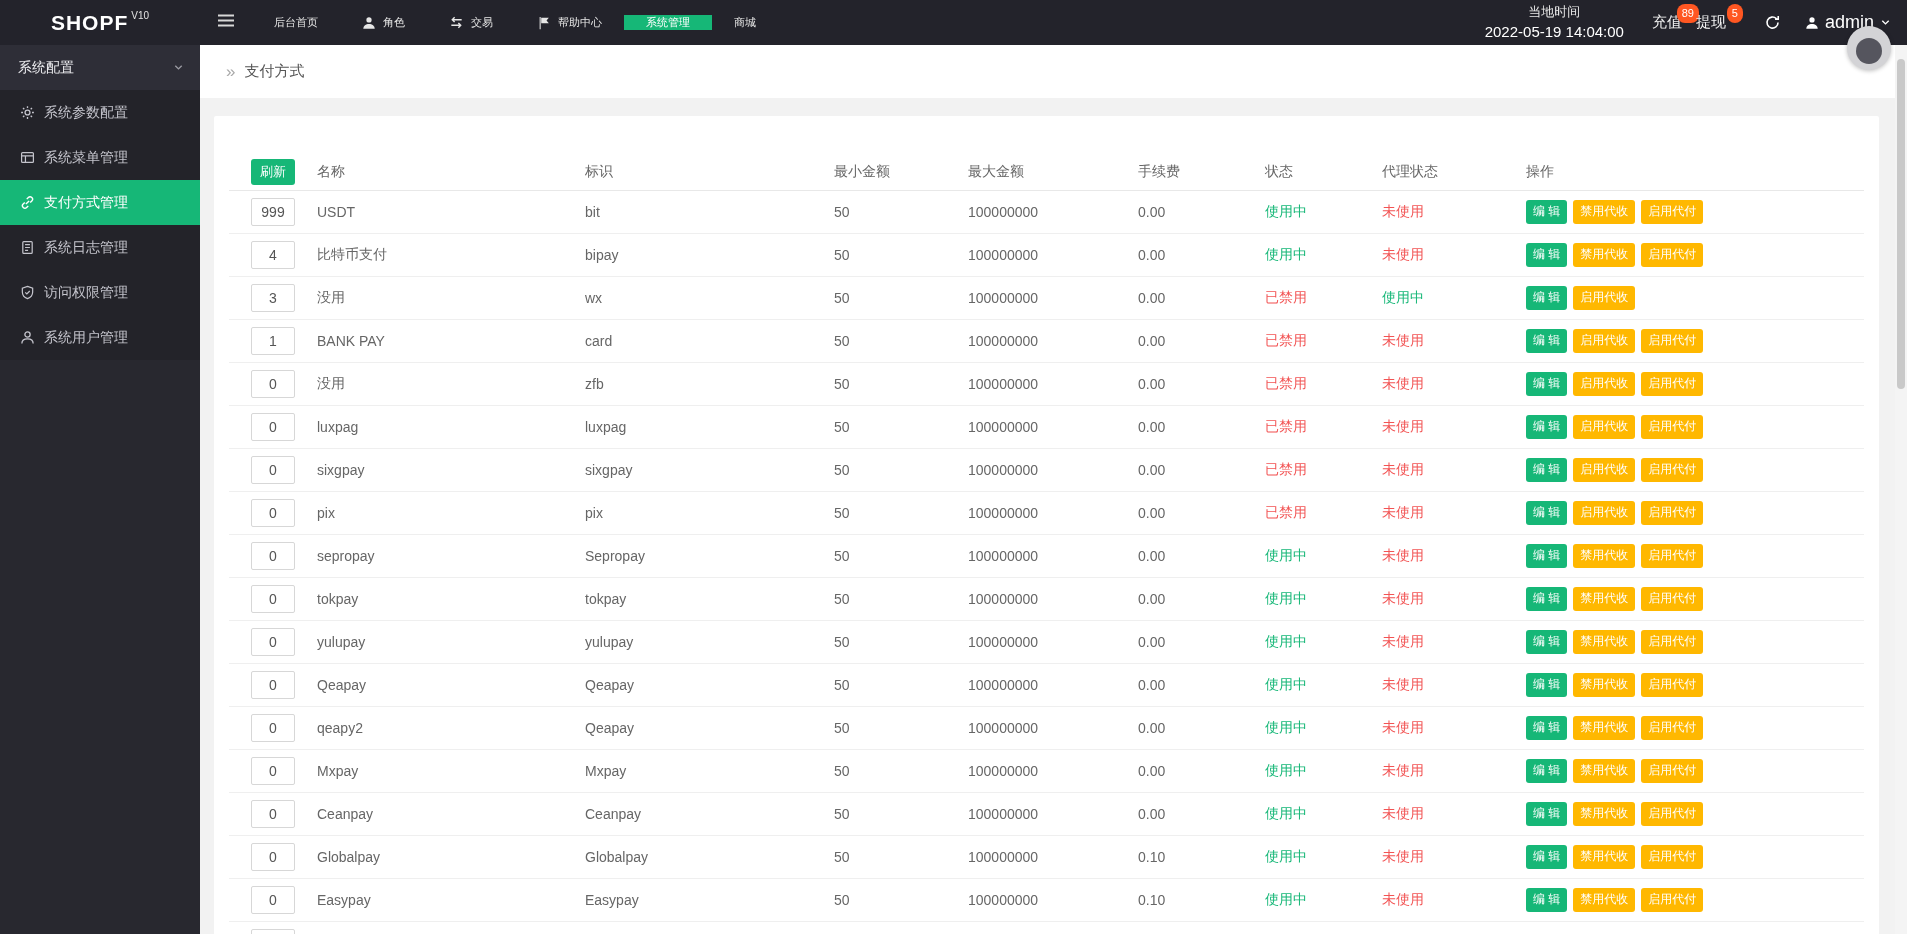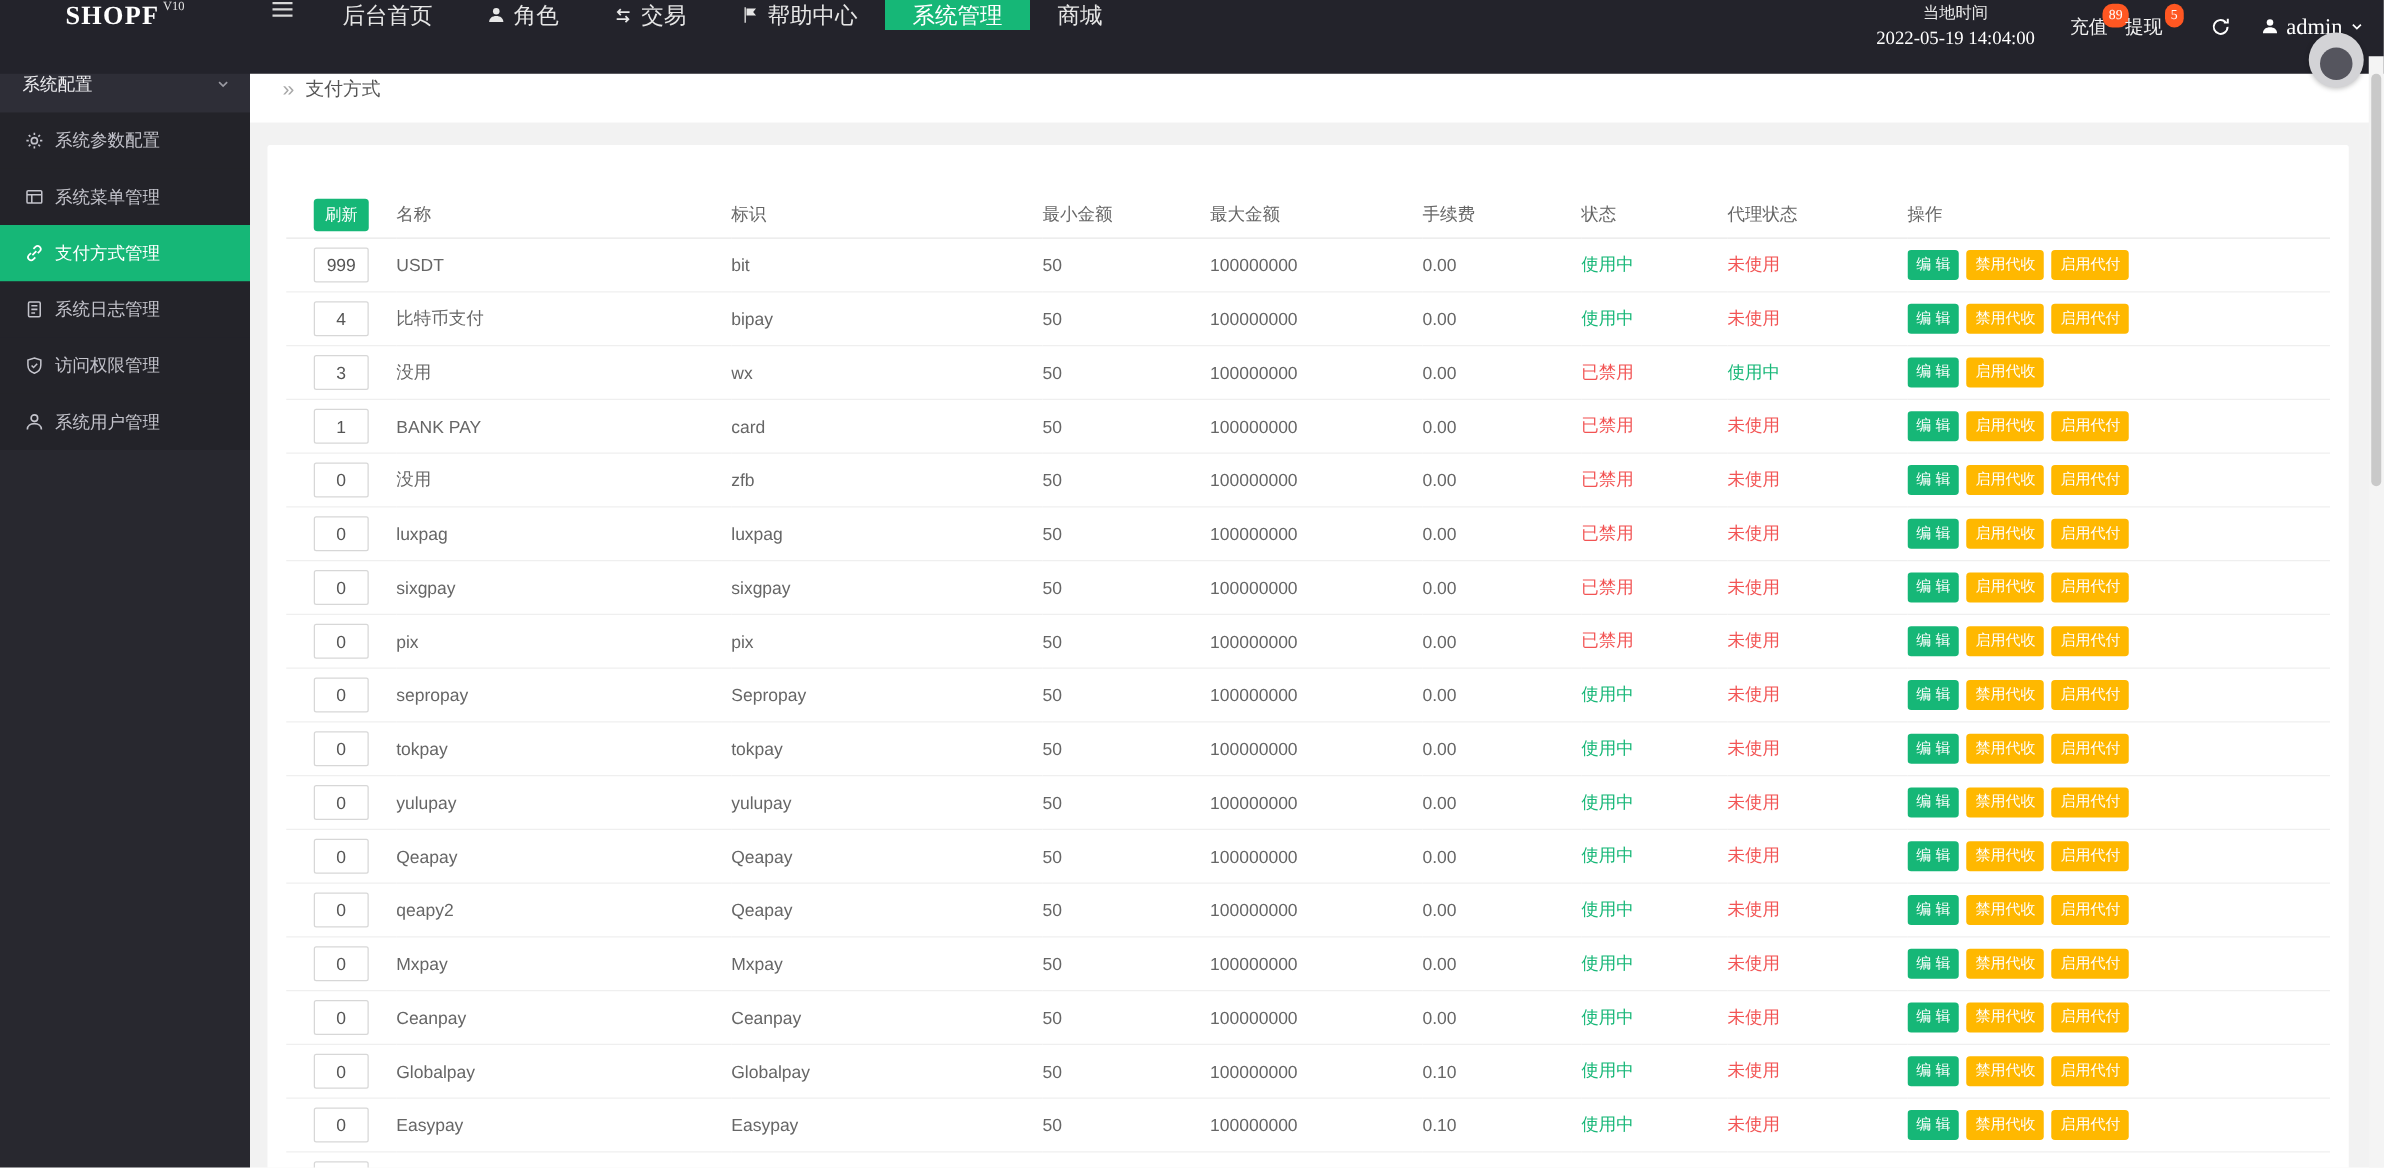--- a/index.html
+++ b/index.html
@@ -2,28 +2,28 @@
 <html style="--green: #16b777; --yellow: #ffb800; --red: #f25454; --badge: #ff5722; --hdr: #23232b; --side: #28282f;"><head>
 <meta charset="utf-8">
 <style>
   * { margin:0; padding:0; box-sizing:border-box; }
   html,body { width:1907px; height:934px; overflow:hidden; background:#f2f2f2;
               font-family:"Liberation Sans","DejaVu Sans",sans-serif; }
   :root { --green:#16b777; --yellow:#ffb800; --red:#f25454; --badge:#ff5722;
           --hdr:#23232b; --side:#28282f; }
 
   
-  .topbar { position:fixed; top:0; left:0; width:1907px; height:59px; background:var(--hdr);
-            display:flex; align-items:flex-start; z-index:50; color:#ededed;font-family:Liberation Serif, serif; }
+  .topbar { position:fixed; top:0; left:0; width:1907px; height:45px; background:var(--hdr);
+            display:flex; align-items:center; z-index:50; color:#ededed; }
   .logo { width:200px; display:flex; align-items:center; justify-content:center; color:#fff; }
   .logo-name { font-size:21px; font-weight:bold; letter-spacing:1px; }
   .logo-ver { font-size:10px; margin-left:3px; transform:translateY(-7px); color:#e3e3e3; }
   .hamburger { width:52px; display:flex; align-items:center; justify-content:center; color:#d8d8d8; cursor:pointer; }
   .nav-items { display:flex; align-items:stretch; }
-  .nav-item { display:flex; align-items:center; gap:7px; padding:0 22px; font-size:18px; color:#e6e6e6; cursor:pointer; }
+  .nav-item { display:flex; align-items:center; gap:7px; padding:0 22px; font-size:11px; color:#e6e6e6; cursor:pointer; }
   .nav-item.active { background:var(--green); color:#fff; }
   .nav-ic, .sic, .chev { display:flex; align-items:center; }
   .top-right { margin-left:auto; display:flex; align-items:center; padding-right:16px; gap:24px; }
   .timebox { text-align:center; line-height:1.5; margin-right:4px; }
   .time-label { font-size:13px; color:#e9e9e9; }
   .time-value { font-size:15px; color:#fff; }
   .quick { position:relative; font-size:15px; color:#f2f2f2; cursor:pointer; margin-right:14px; }
   .badge { position:absolute; top:-9px; right:-17px; background:var(--badge); color:#fff;
            font-size:11px; line-height:1; padding:4px 5px; border-radius:8px; }
   .refresh-top { color:#fff; display:flex; align-items:center; cursor:pointer; }

